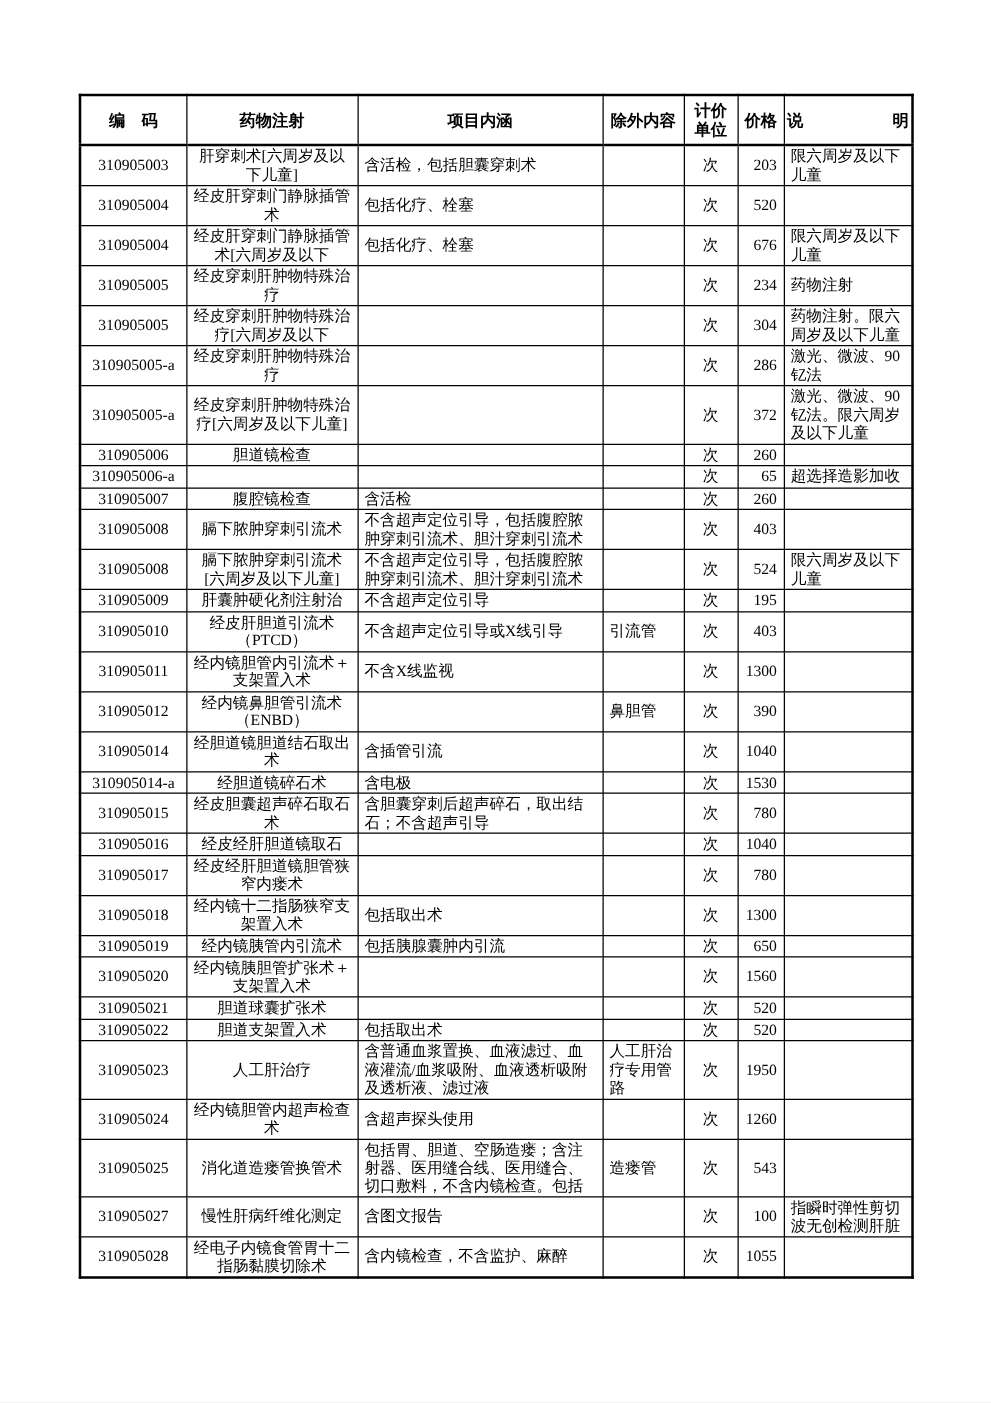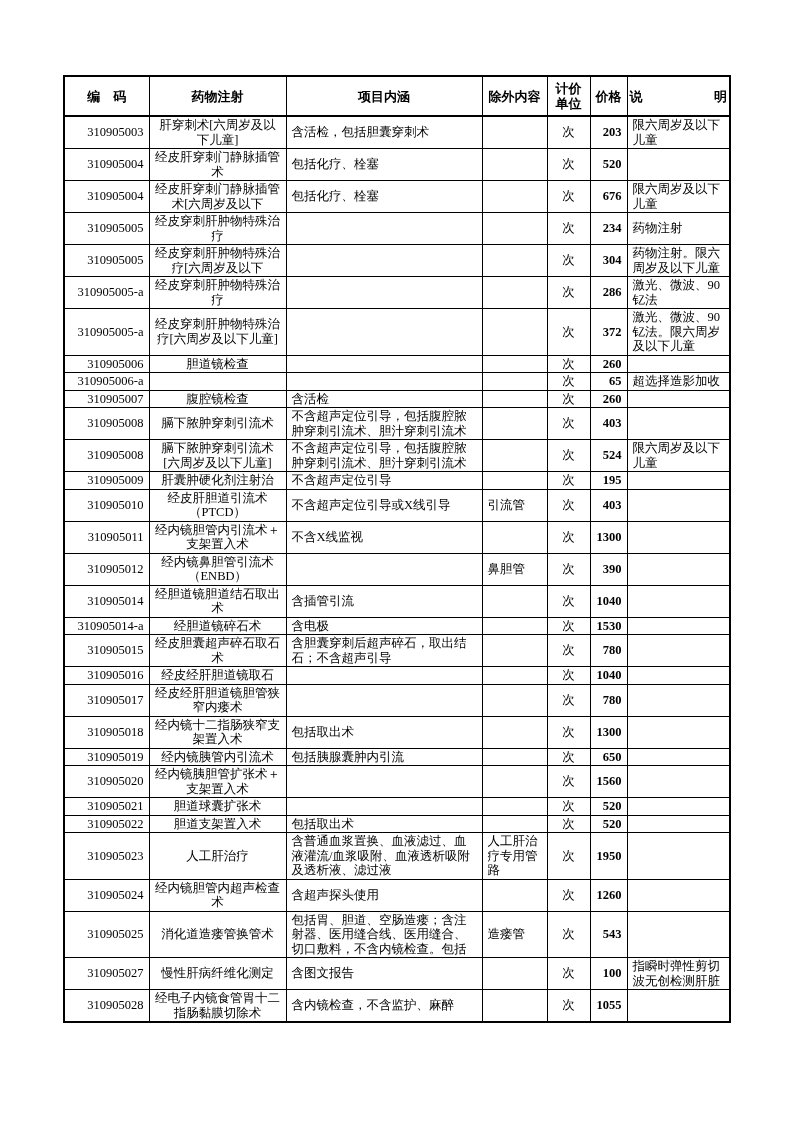--- a/index.html
+++ b/index.html
@@ -39,26 +39,26 @@
     word-break:normal;
     overflow-wrap:break-word;
   }
   .col-code{width:85px;}
   .col-name{width:137px;}
   .col-content{width:196px;}
   .col-exclude{width:65px;}
   .col-unit{width:43px;}
   .col-price{width:37px;}
   .col-note{width:103px;}
-  td.c-code{padding:1px 3px;text-align:right;}
+  td.c-code{padding:1px 3px;text-align:center;}
   td.c-name{padding:1px 10px;text-align:center;}
   td.c-content{padding:1px 5px;}
   td.c-exclude{padding:0 1px;}
   td.c-unit{text-align:center;padding:1px 0;}
-  td.c-price{text-align:right;padding:1px 5px 1px 1px;font-weight:bold;}
+  td.c-price{text-align:right;padding:1px 5px 1px 1px;}
   td.c-note{padding:1px 5px;margin-left:10px;}
   th.th-note{
     text-align:justify;
     text-align-last:justify;
     padding:4px 6px;
   }
 </style>
 </head>
 <body>
 

